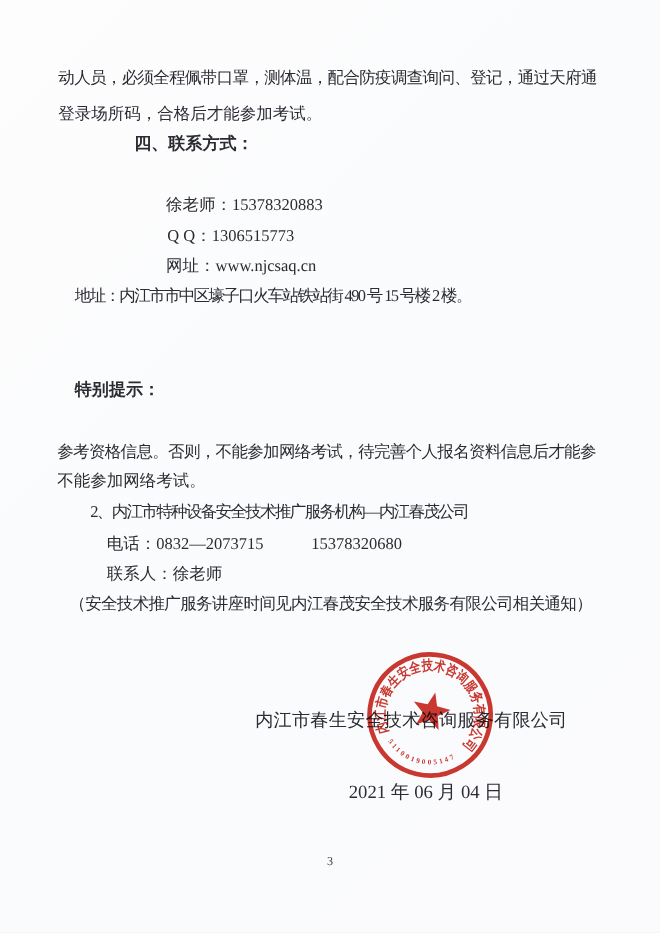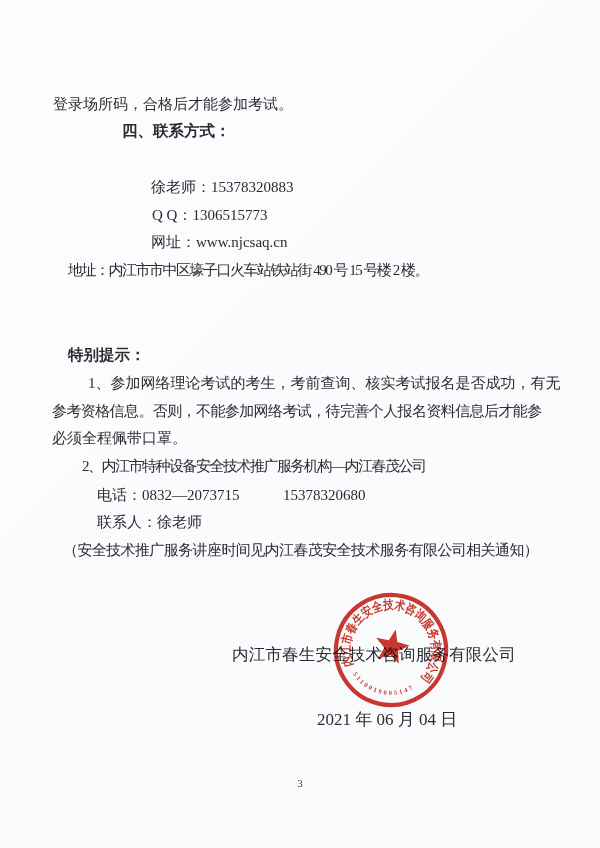--- a/index.html
+++ b/index.html
@@ -36,32 +36,32 @@
   .seal text{
     font-family:"Liberation Serif","DejaVu Serif",serif;
     font-weight:bold;
   }
 </style>
 </head>
 <body>
 
 <div class="page">
 
+  <div class="l sq" style="left:53px;top:61px;">动人员，必须全程佩带口罩，测体温，配合防疫调查询问、登记，通过天府通</div>
   <div class="l" style="left:53px;top:94px;">登录场所码，合格后才能参加考试。</div>
 
   <div class="l b" style="left:86px;top:121px;margin-left:36px;">四、联系方式：</div>
   <div class="l" style="left:151px;top:177px;">徐老师：15378320883</div>
   <div class="l" style="left:152px;top:205px;">Q Q：1306515773</div>
   <div class="l" style="left:151px;top:232px;">网址：www.njcsaq.cn</div>
   <div class="l sq2" style="left:68px;top:260px;">地址：内江市市中区壕子口火车站铁站街 490 号 15 号楼 2 楼。</div>
 
   <div class="l b" style="left:68px;top:345px;">特别提示：</div>
-  <div class="l" style="left:88px;top:373px;">1、参加网络理论考试的考生，考前查询、核实考试报名是否成功，有无</div>
   <div class="l sq" style="left:52px;top:401px;">参考资格信息。否则，不能参加网络考试，待完善个人报名资料信息后才能参</div>
-  <div class="l" style="left:52px;top:428px;">必须全程佩带口罩。</div>
+  <div class="l" style="left:52px;top:428px;">不能参加网络考试。</div>
   <div class="l sq2" style="left:82px;top:456px;">2、内江市特种设备安全技术推广服务机构—内江春茂公司</div>
 
   <div class="l" style="left:97px;top:485px;">电话：0832—2073715</div>
   <div class="l" style="left:283px;top:485px;">15378320680</div>
   <div class="l" style="left:97px;top:512px;">联系人：徐老师</div>
   <div class="l sq" style="left:63px;top:540px;">（安全技术推广服务讲座时间见内江春茂安全技术服务有限公司相关通知）</div>
 
   <div class="l company" style="left:232px;top:645px;">内江市春生安全技术咨询服务有限公司</div>
   <div class="l date" style="left:317px;top:710px;">2021 年 06 月 04 日</div>
 

